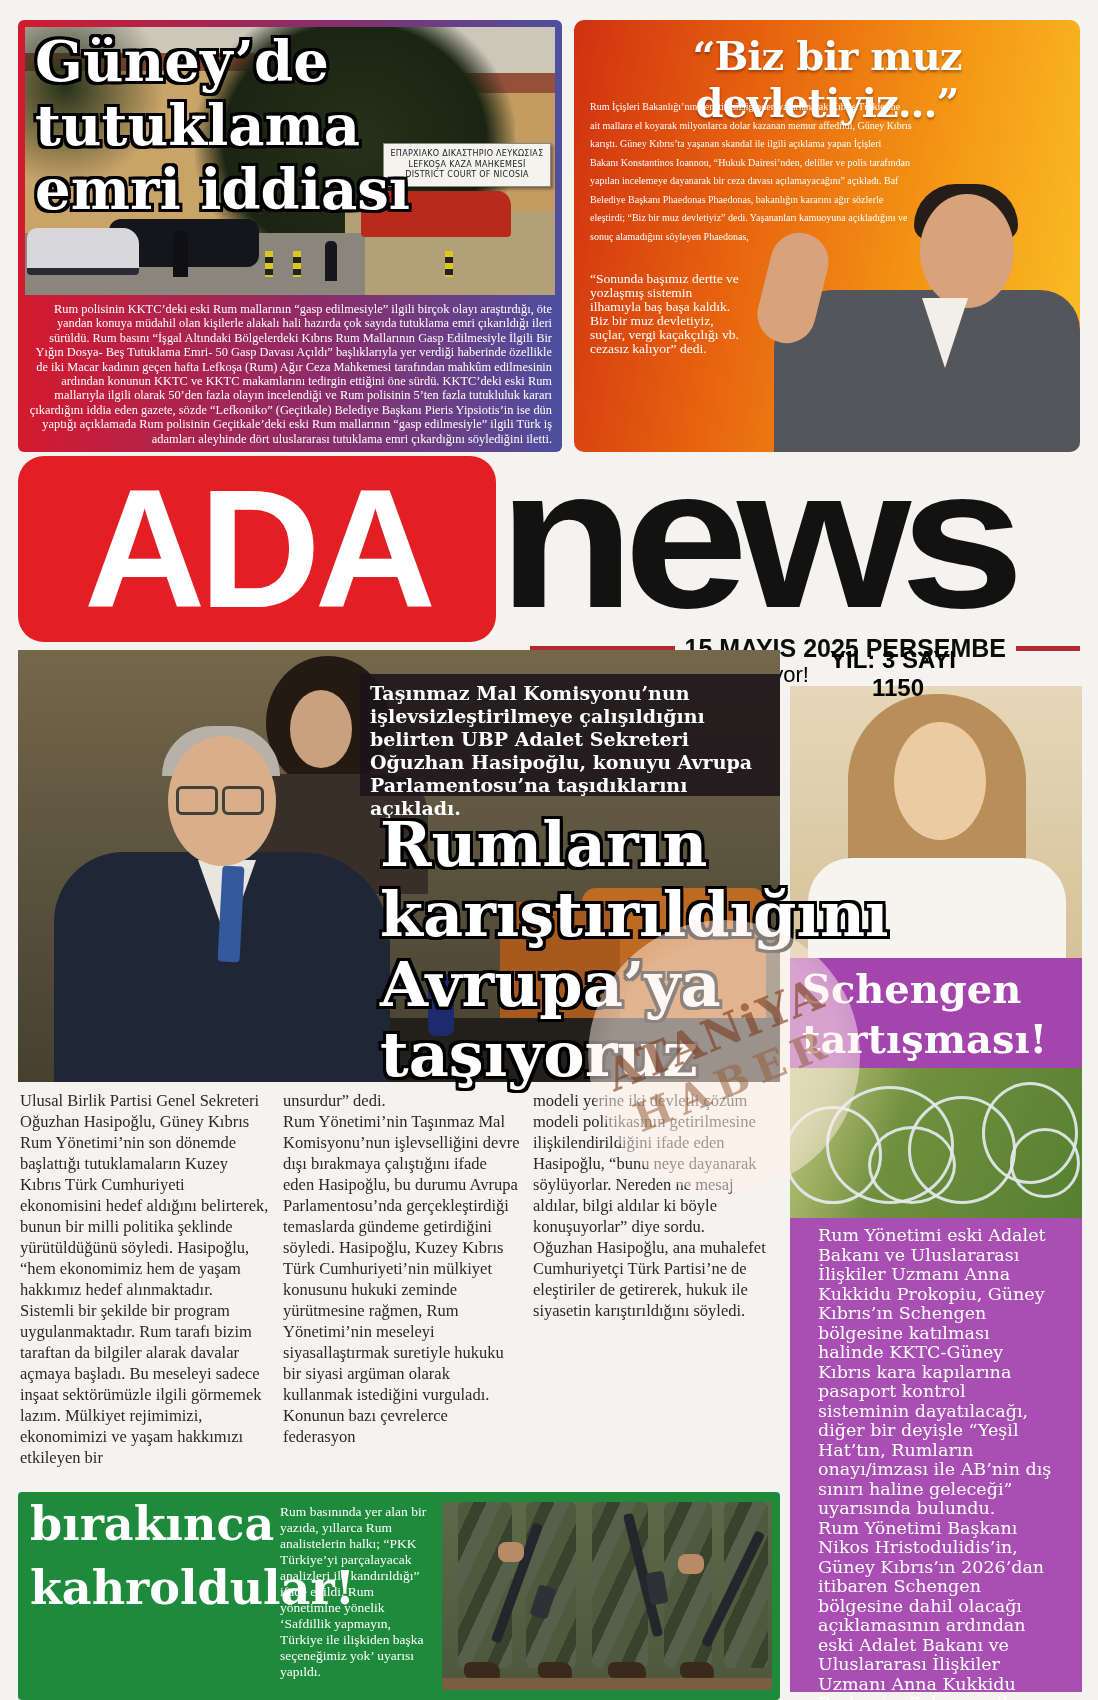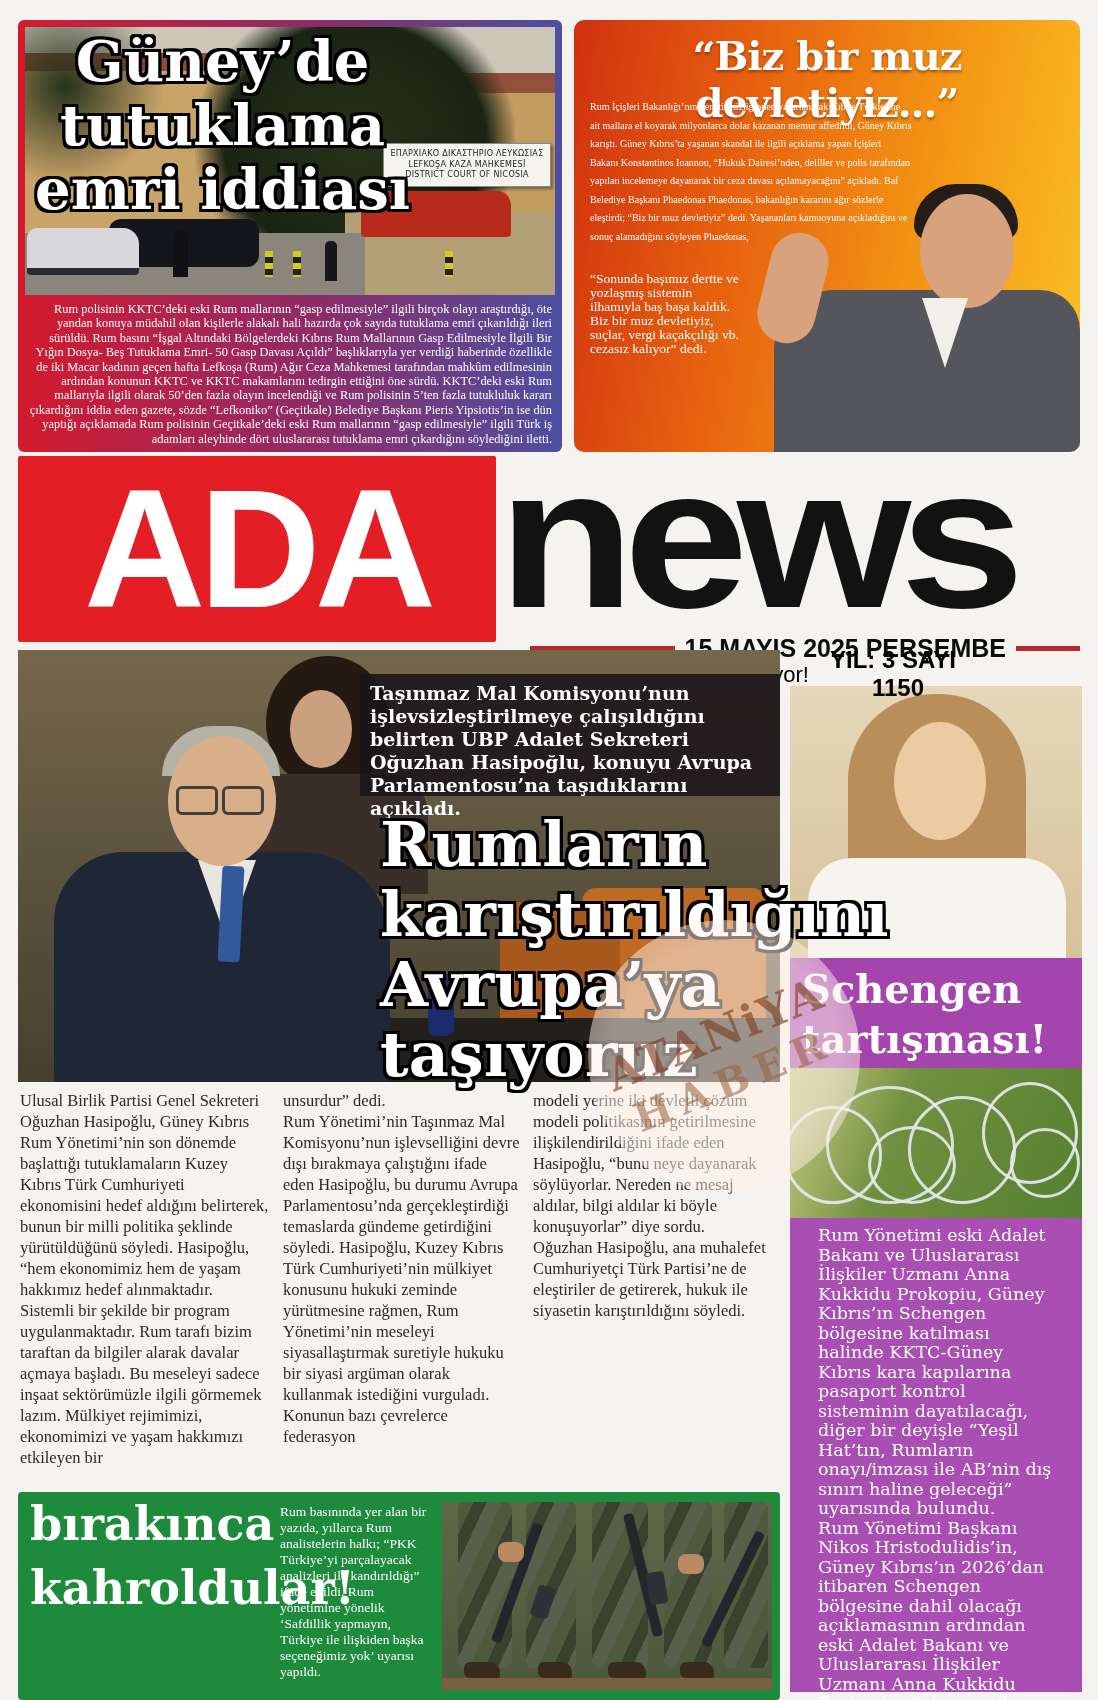--- a/index.html
+++ b/index.html
@@ -29,41 +29,41 @@
     border-radius:10px 16px 4px 4px;border-bottom:7px solid #2a2a33;}
   .car-red{right:44px;bottom:58px;width:150px;height:46px;background:#b82a1c;border-radius:8px 14px 4px 4px;}
   .person{left:148px;bottom:18px;width:15px;height:46px;background:#101014;border-radius:6px 6px 0 0;}
   .person2{left:300px;bottom:14px;width:12px;height:40px;background:#16161c;border-radius:5px 5px 0 0;}
   .post{width:8px;height:26px;bottom:18px;
     background:repeating-linear-gradient(180deg,#d9c91f 0 6px,#222 6px 12px);}
   .court-sign{right:4px;top:116px;width:158px;background:#f4f3ee;border:1px solid #8a8a84;
     box-shadow:2px 2px 3px rgba(0,0,0,.4);padding:5px 4px;text-align:center;
     font-family:"DejaVu Sans",sans-serif;color:#23232a;}
   .court-sign div{font-size:8px;line-height:10.5px;letter-spacing:.3px;white-space:nowrap;}
-  .tl-headline{left:10px;top:2px;font-size:56px;line-height:64px;z-index:3;text-align:center;}
+  .tl-headline{left:10px;top:2px;font-size:56px;line-height:64px;z-index:3;}
   .tl-headline span{display:block;}
   .tl-body{padding:7px 3px 0 3px;color:#fff;font-size:12.4px;line-height:14.4px;text-align:right;}
   
   .tr-box{left:574px;top:20px;width:506px;height:432px;border-radius:10px;overflow:hidden;
     background:linear-gradient(100deg,#d03110 0%,#e8650f 35%,#f59a15 70%,#f9c027 100%);}
   .tr-headline{position:relative;text-align:center;padding-top:12px;color:#fff;
     font-family:"DejaVu Serif",serif;font-weight:bold;font-size:40px;letter-spacing:-1px;
     text-shadow:0 2px 3px rgba(60,10,0,.45);}
   .tr-body{left:16px;top:78px;width:322px;color:#fff;font-size:10px;line-height:18.5px;}
   .tr-quote{left:16px;top:252px;width:156px;color:#fff;font-size:13.5px;line-height:13.9px;}
   .tr-photo{right:0;top:168px;width:320px;height:264px;}
   .tr-hair{right:62px;top:-4px;width:104px;height:56px;background:#241d18;border-radius:52px 52px 18px 18px;}
   .tr-head{right:66px;top:6px;width:94px;height:114px;background:#d7a27c;border-radius:47px/57px;}
   .tr-suit{right:0;top:102px;width:306px;height:162px;background:#55565c;border-radius:60px 40px 0 0;}
   .tr-shirt{right:112px;top:110px;width:46px;height:70px;background:#f2efe8;
     clip-path:polygon(0 0,100% 0,50% 100%);}
   .tr-hand{left:4px;top:44px;width:58px;height:112px;background:#d7a27c;border-radius:30px;
     transform:rotate(14deg);}
   
-  .brand-red{left:18px;top:456px;width:478px;height:186px;background:#e41e25;border-radius:2px;
+  .brand-red{left:18px;top:456px;width:478px;height:186px;background:#e41e25;border-radius:26px;
     display:flex;align-items:center;justify-content:center;}
   .brand-red span{font-family:"Liberation Sans",sans-serif;font-weight:bold;font-size:168px;
     color:#fff;letter-spacing:-6px;}
   .brand-black{left:498px;top:438px;font-family:"Liberation Sans",sans-serif;font-weight:bold;
     font-size:200px;line-height:200px;color:#121212;letter-spacing:-10px;
     transform:scaleX(1.12);transform-origin:left;}
   .date-row{left:530px;top:634px;width:550px;display:flex;align-items:center;gap:10px;}
   .rule{height:5px;background:#b5292f;flex:1;}
   .rule.right{flex:0 0 64px;}
   .m-date{font-family:"Liberation Sans",sans-serif;font-weight:bold;font-size:25px;color:#0d0d0d;

